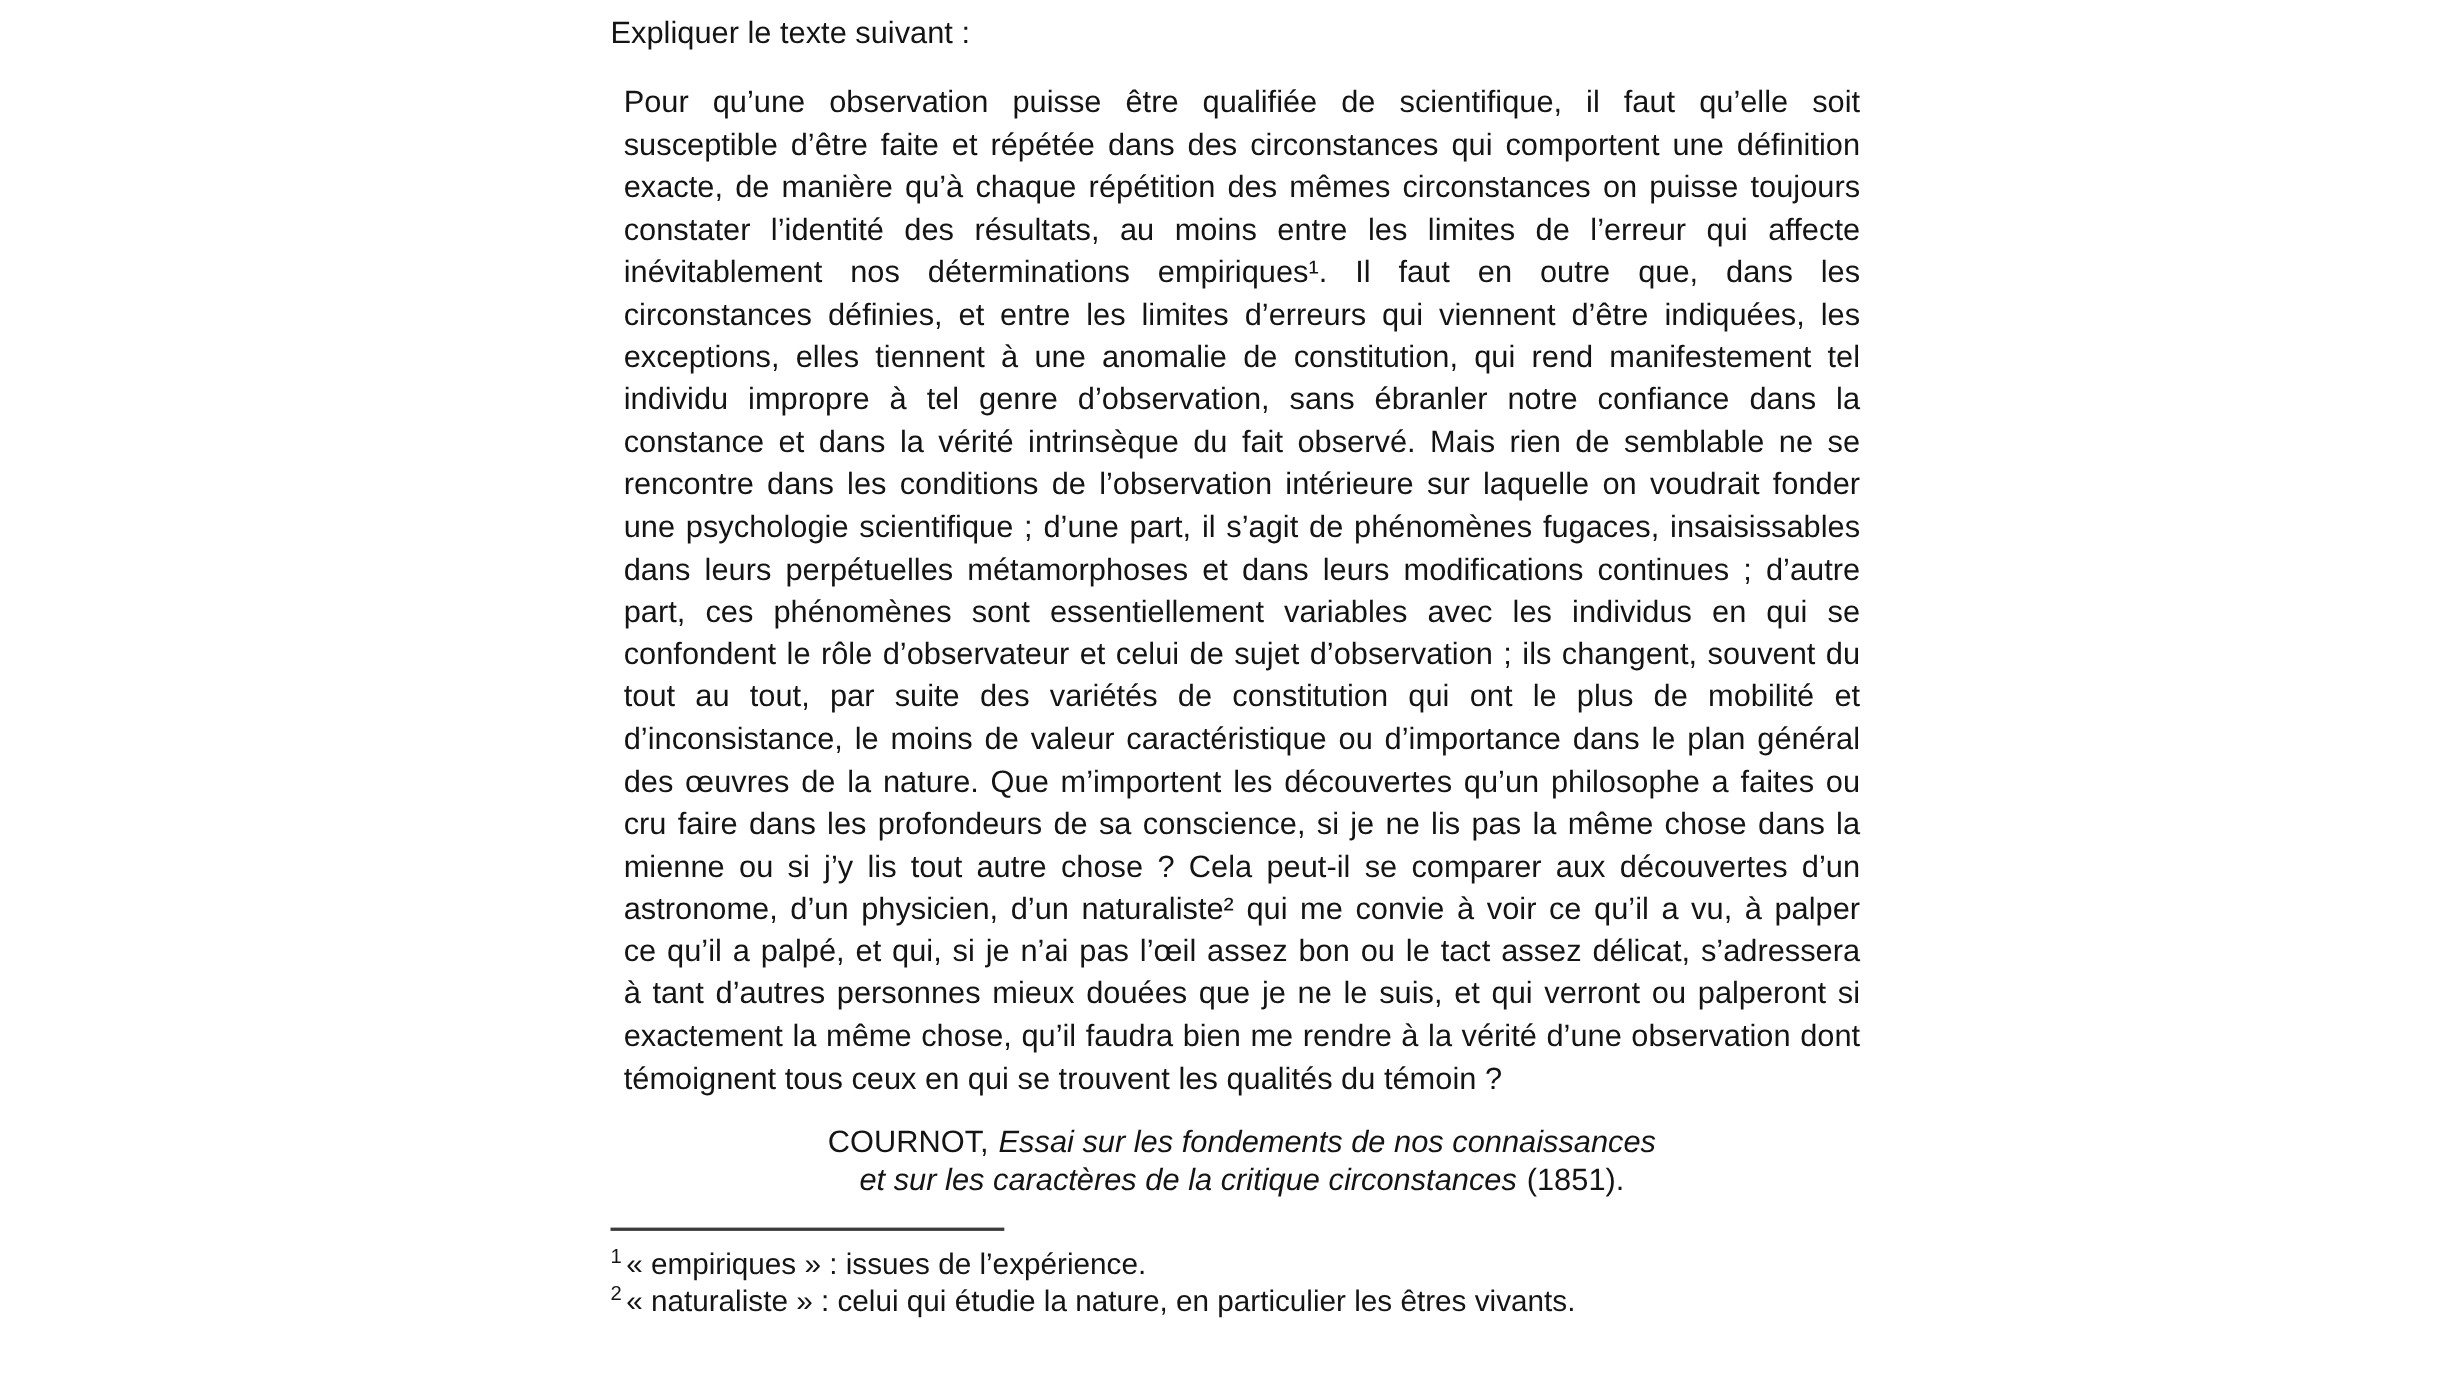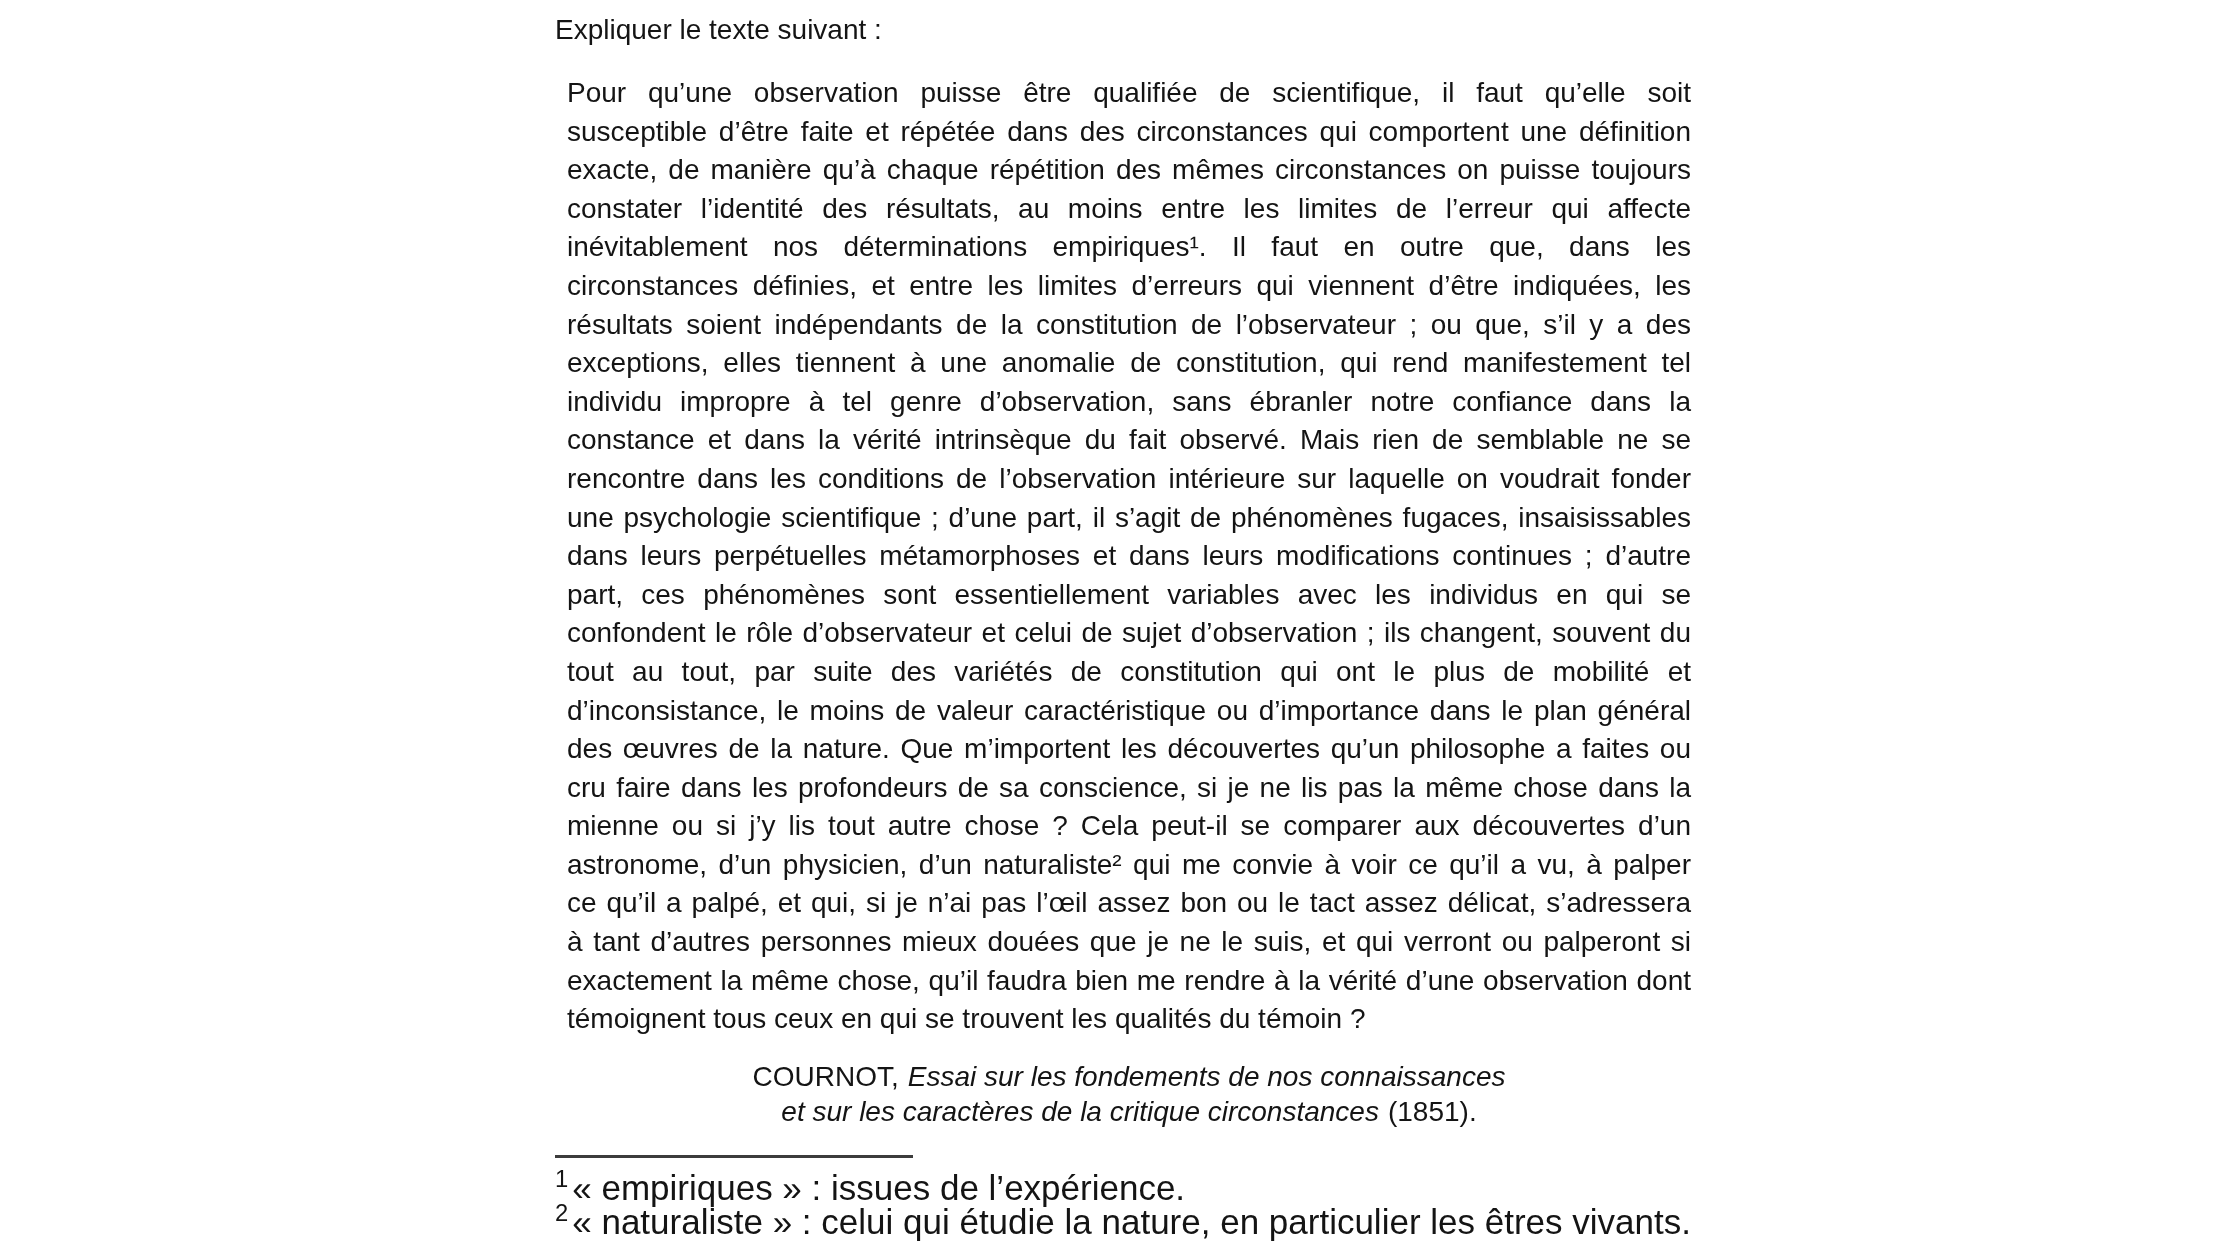--- a/index.html
+++ b/index.html
@@ -58,21 +58,21 @@
     margin-left: 9px;
   }
   .footnote-separator {
     margin-top: 26px;
     width: 358px;
     height: 0;
     border-top: 3px solid #3c3c3c;
   }
   .footnotes {
     margin-top: 13px;
-    font-size: 35px;
+    font-size: 27px;
     line-height: 34px;
   }
   .footnote-item sup {
     font-size: 0.68em;
     vertical-align: super;
     line-height: 0;
     margin-right: 4px;
   }
 </style>
 </head>
@@ -83,21 +83,20 @@
 
     <p class="instruction">Expliquer le texte suivant :</p>
 
     <div class="body-paragraph">
         <div class="body-line">Pour qu’une observation puisse être qualifiée de scientifique, il faut qu’elle soit</div>
         <div class="body-line">susceptible d’être faite et répétée dans des circonstances qui comportent une définition</div>
         <div class="body-line">exacte, de manière qu’à chaque répétition des mêmes circonstances on puisse toujours</div>
         <div class="body-line">constater l’identité des résultats, au moins entre les limites de l’erreur qui affecte</div>
         <div class="body-line">inévitablement nos déterminations empiriques¹. Il faut en outre que, dans les</div>
         <div class="body-line">circonstances définies, et entre les limites d’erreurs qui viennent d’être indiquées, les</div>
-        <div class="body-line">résultats soient indépendants de la constitution de l’observateur ; ou que, s’il y a des</div>
         <div class="body-line">exceptions, elles tiennent à une anomalie de constitution, qui rend manifestement tel</div>
         <div class="body-line">individu impropre à tel genre d’observation, sans ébranler notre confiance dans la</div>
         <div class="body-line">constance et dans la vérité intrinsèque du fait observé. Mais rien de semblable ne se</div>
         <div class="body-line">rencontre dans les conditions de l’observation intérieure sur laquelle on voudrait fonder</div>
         <div class="body-line">une psychologie scientifique ; d’une part, il s’agit de phénomènes fugaces, insaisissables</div>
         <div class="body-line">dans leurs perpétuelles métamorphoses et dans leurs modifications continues ; d’autre</div>
         <div class="body-line">part, ces phénomènes sont essentiellement variables avec les individus en qui se</div>
         <div class="body-line">confondent le rôle d’observateur et celui de sujet d’observation ; ils changent, souvent du</div>
         <div class="body-line">tout au tout, par suite des variétés de constitution qui ont le plus de mobilité et</div>
         <div class="body-line">d’inconsistance, le moins de valeur caractéristique ou d’importance dans le plan général</div>

